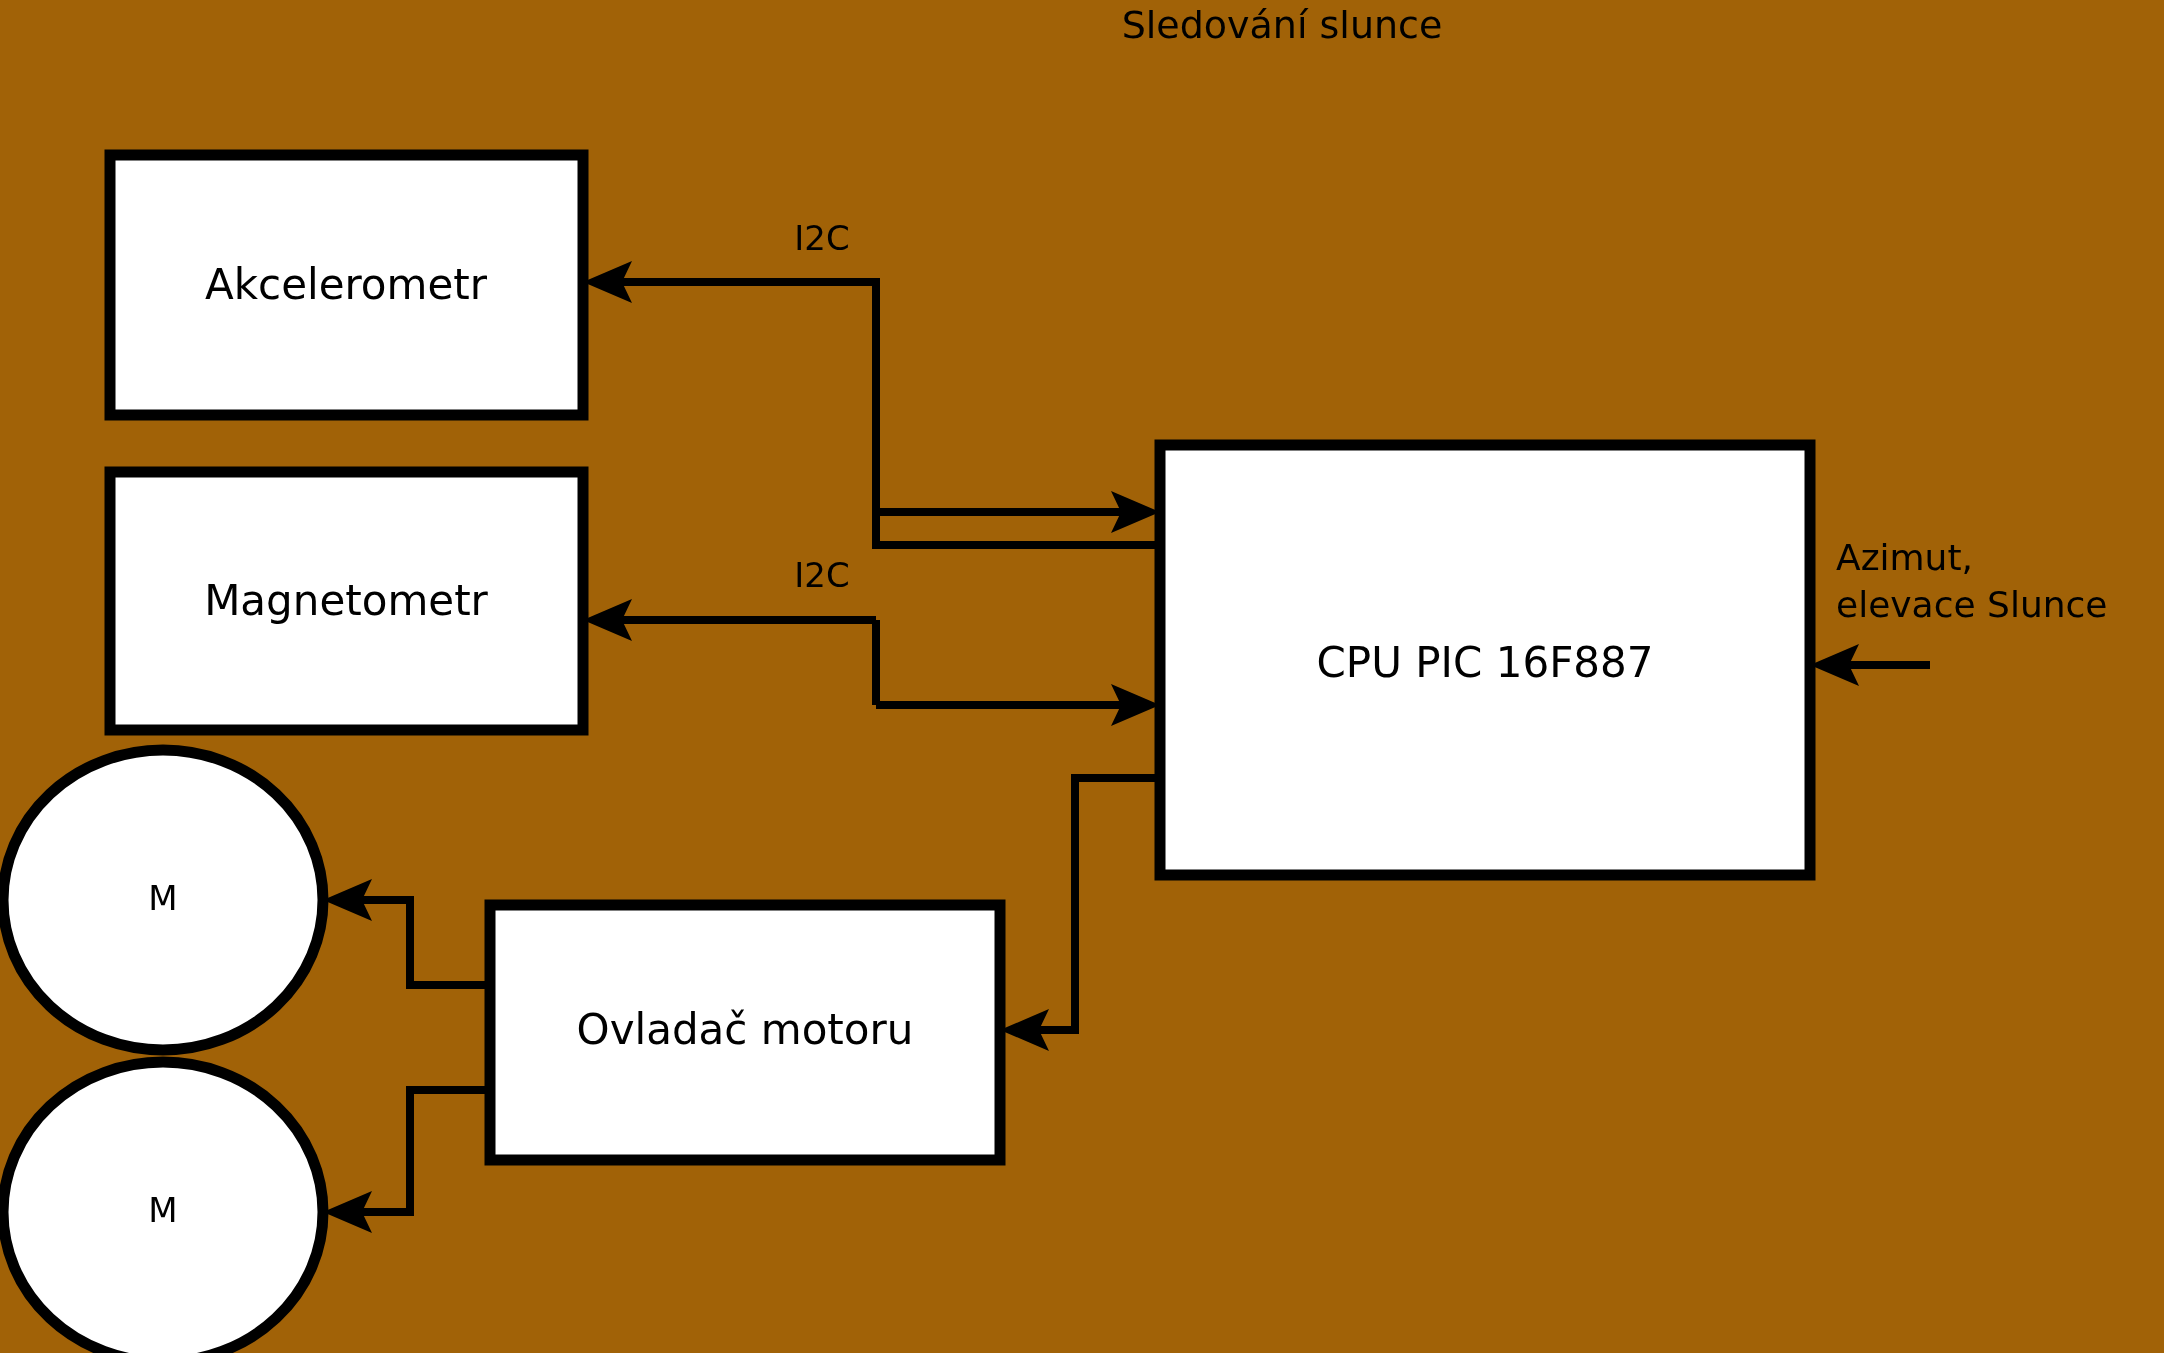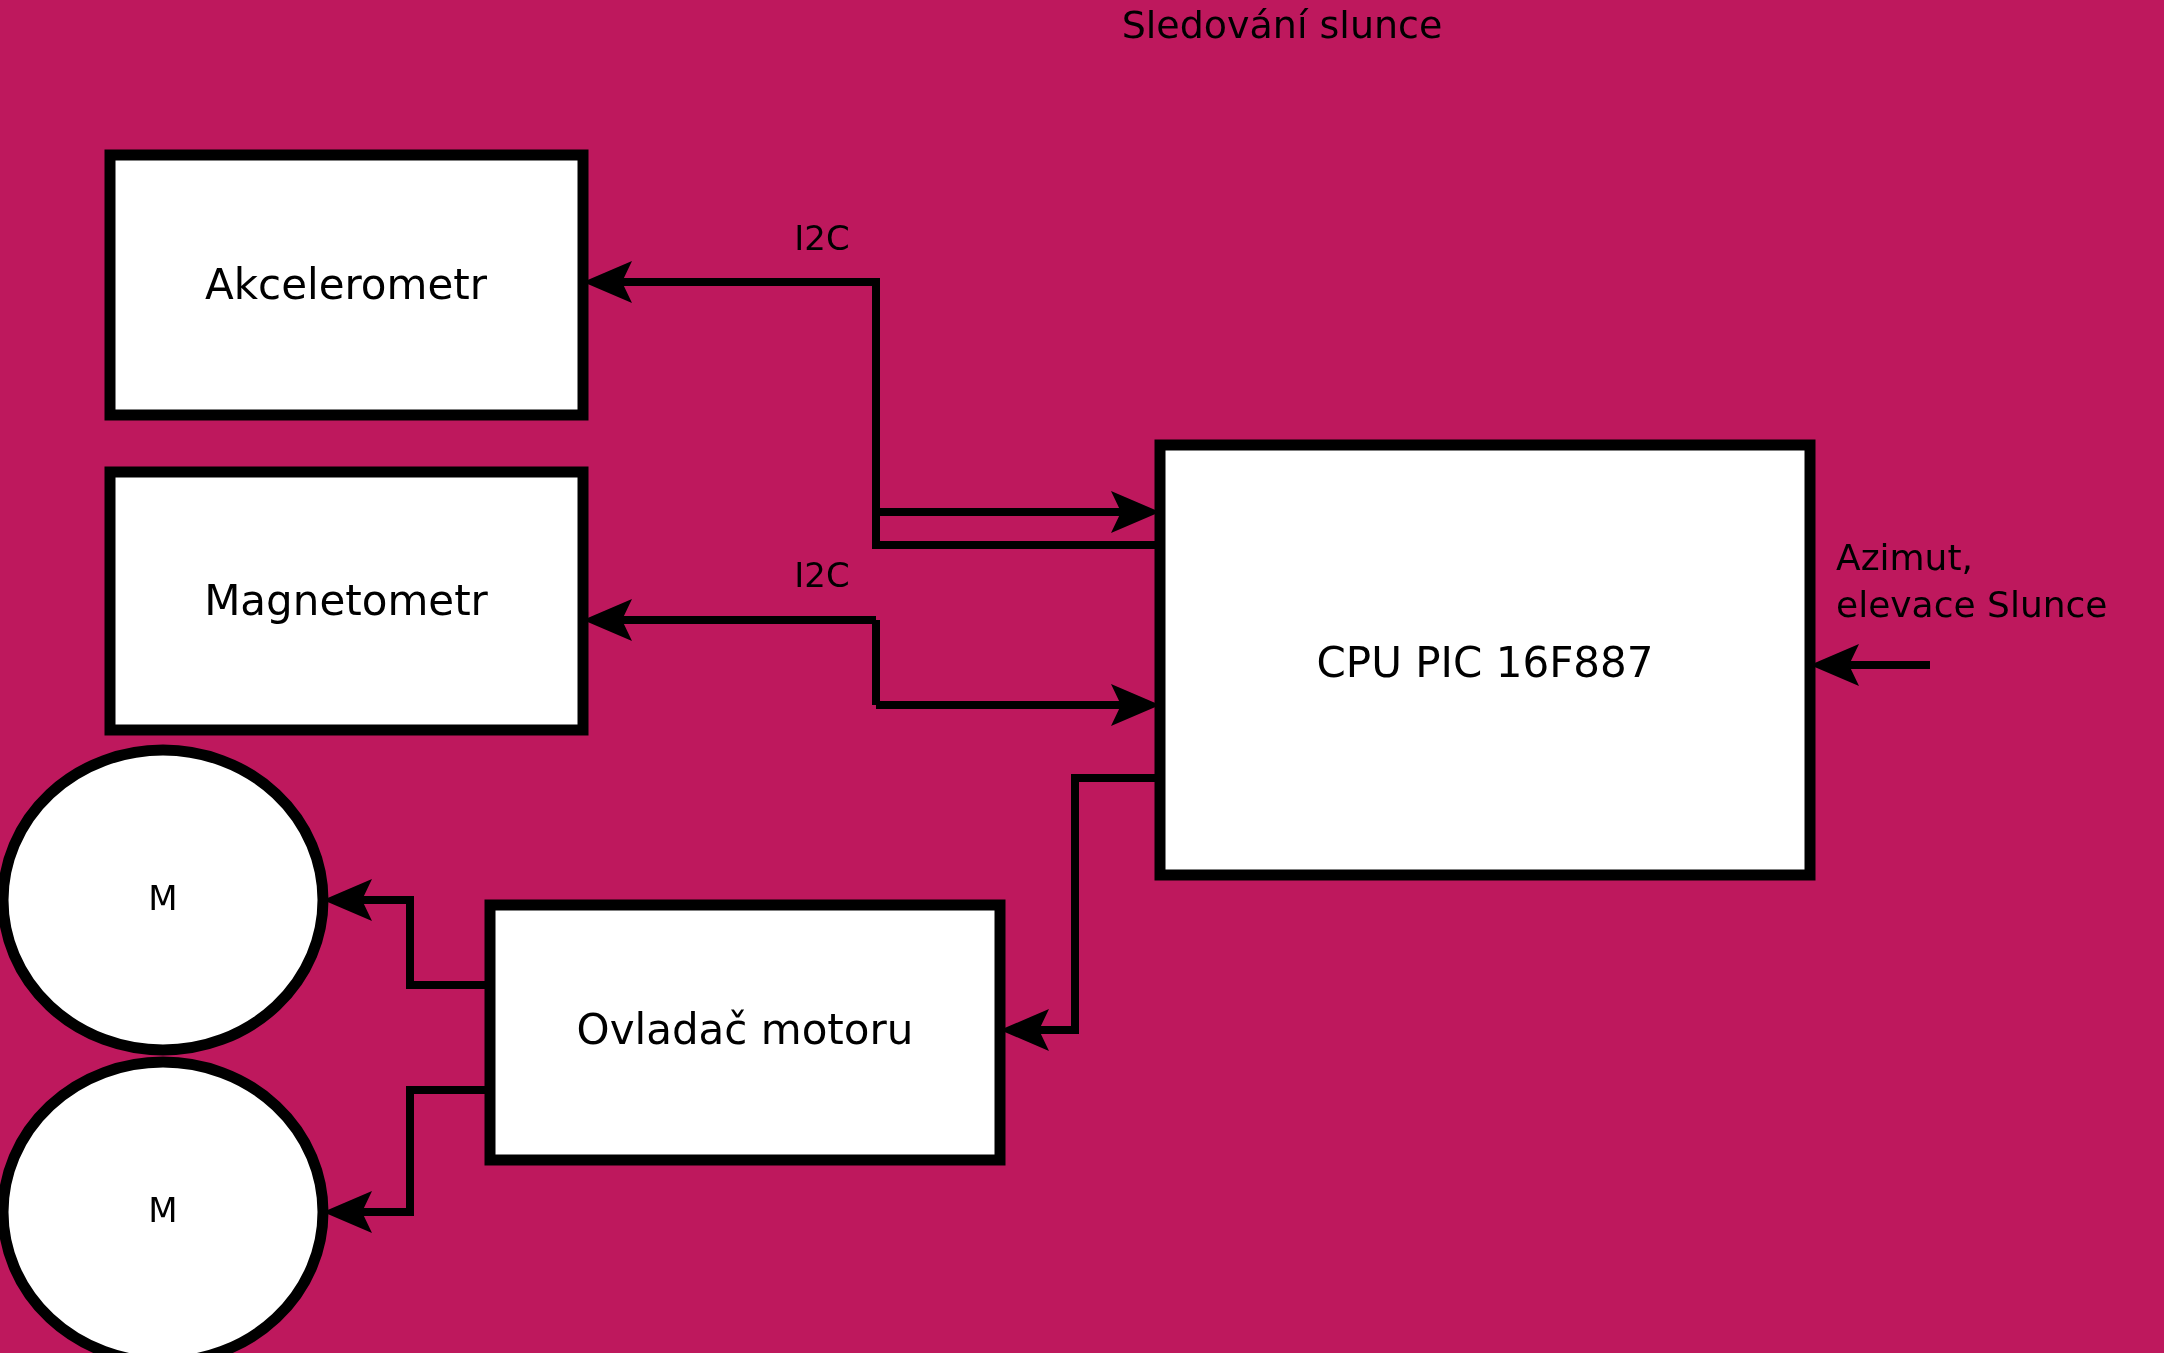--- a/index.html
+++ b/index.html
@@ -7,21 +7,21 @@
     padding: 0;
     background: #ffffff;
   }
   body {
     font-family: "DejaVu Sans", "Liberation Sans", sans-serif;
   }
   #canvas {
     position: relative;
     width: 2164px;
     height: 1353px;
-    background: #be185d;
+    background: #a16207;
     overflow: hidden;
   }
   svg.diagram {
     position: absolute;
     top: 0;
     left: 0;
     width: 2164px;
     height: 1353px;
   }
   .node-shape {

